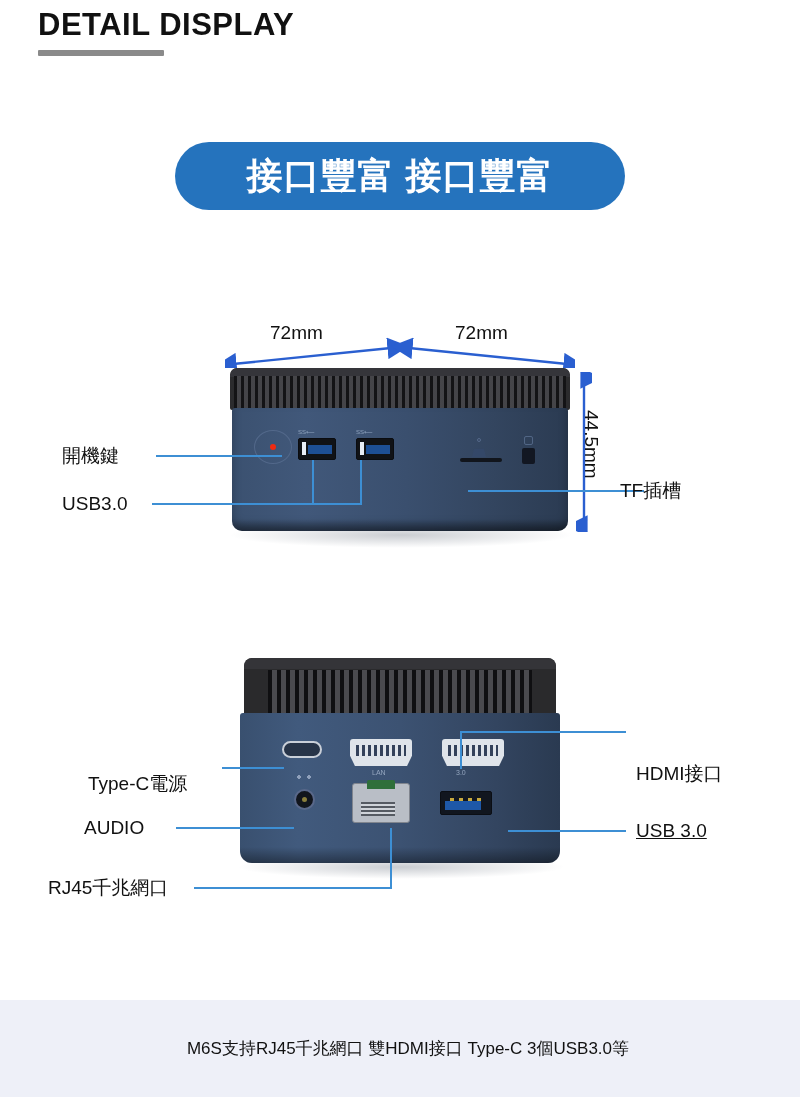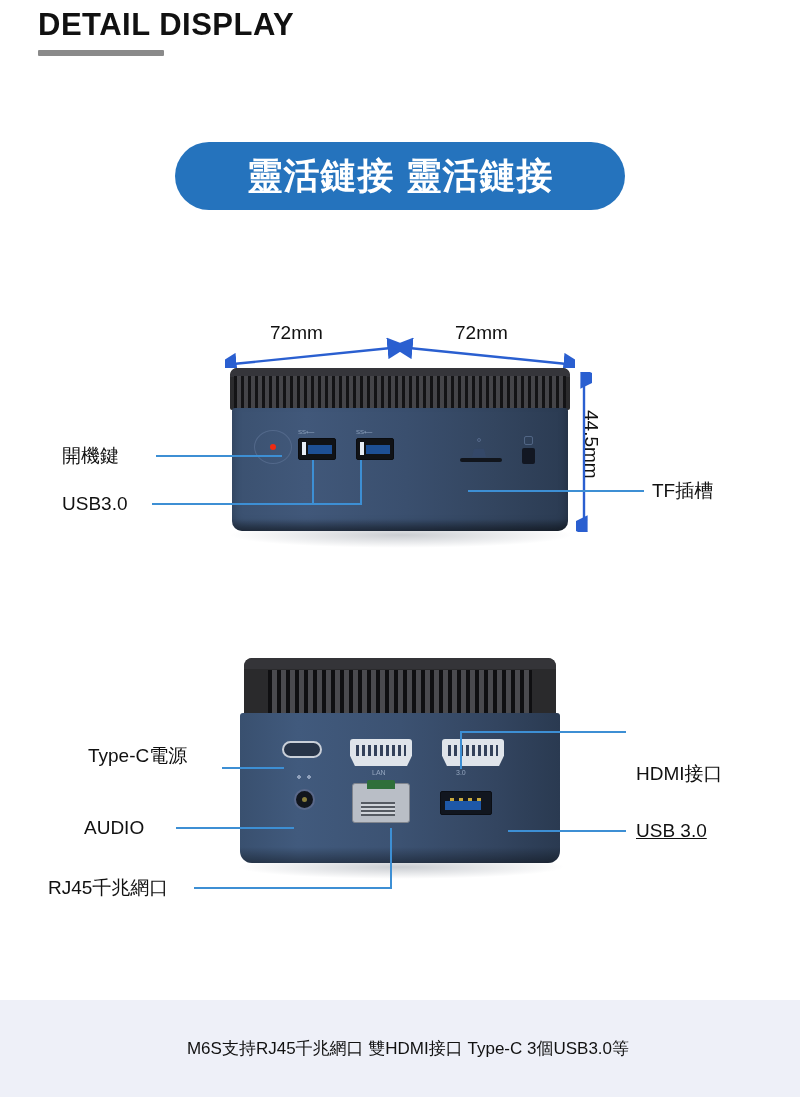--- a/index.html
+++ b/index.html
@@ -238,21 +238,21 @@
 </style>
 </head>
 <body>
 
 <div class="header">
   <div class="header-title">DETAIL DISPLAY</div>
   <div class="header-rule"></div>
 </div>
 
 <div class="banner">
-  <span class="banner-text">靈活鏈接 靈活鏈接</span>
+  <span class="banner-text">接口豐富 接口豐富</span>
 </div>
 
 <div class="stage1">
 
   <svg class="dim-arrow" style="left:225px; top:30px;" width="350" height="38" viewBox="0 0 350 38">
     <defs>
       <marker id="ahL" markerWidth="9" markerHeight="9" refX="7.5" refY="4.5" orient="auto">
         <path d="M9,0 L9,9 L0,4.5 z" fill="#2a5fd0"></path>
       </marker>
       <marker id="ahR" markerWidth="9" markerHeight="9" refX="1.5" refY="4.5" orient="auto">
@@ -305,21 +305,21 @@
 
   <div class="callout-label" style="left:62px; top:146px;">開機鍵</div>
   <div class="lead lead-h" style="left:156px; top:155px; width:126px;"></div>
 
   <div class="callout-label" style="left:62px; top:194px;">USB3.0</div>
   <div class="lead lead-h" style="left:152px; top:203px; width:210px;"></div>
   <div class="lead lead-v" style="left:312px; top:160px; height:44px;"></div>
   <div class="lead lead-v" style="left:360px; top:160px; height:44px;"></div>
 
   <div class="lead lead-h" style="left:468px; top:190px; width:176px;"></div>
-  <div class="callout-label" style="left:652px; top:181px;">TF插槽</div>
+  <div class="callout-label" style="left:620px; top:181px;">TF插槽</div>
 </div>
 
 <div class="stage2">
 
   <div class="shadow" style="left:236px; top:215px; width:330px; height:24px;"></div>
 
   <div class="dev2">
     <div class="dev2-top">
       <div class="dev2-top-lip"></div>
     </div>
@@ -329,21 +329,21 @@
       <div class="hdmi" style="left:202px;"></div>
       <div class="port-mark" style="left:216px; top:56px;">3.0</div>
       <div class="port-mark" style="left:132px; top:56px;">LAN</div>
       <div class="audio-dots"></div>
       <div class="audio-jack"></div>
       <div class="rj45"></div>
       <div class="usb-a2"></div>
     </div>
   </div>
 
-  <div class="callout-label" style="left:88px; top:106px;">Type-C電源</div>
+  <div class="callout-label" style="left:88px; top:134px;">Type-C電源</div>
   <div class="lead lead-h" style="left:222px; top:127px; width:62px;"></div>
 
   <div class="callout-label" style="left:84px; top:178px;">AUDIO</div>
   <div class="lead lead-h" style="left:176px; top:187px; width:118px;"></div>
 
   <div class="callout-label" style="left:48px; top:238px;">RJ45千兆網口</div>
   <div class="lead lead-h" style="left:194px; top:247px; width:198px;"></div>
   <div class="lead lead-v" style="left:390px; top:188px; height:60px;"></div>
 
   <div class="lead lead-h" style="left:460px; top:91px; width:166px;"></div>

